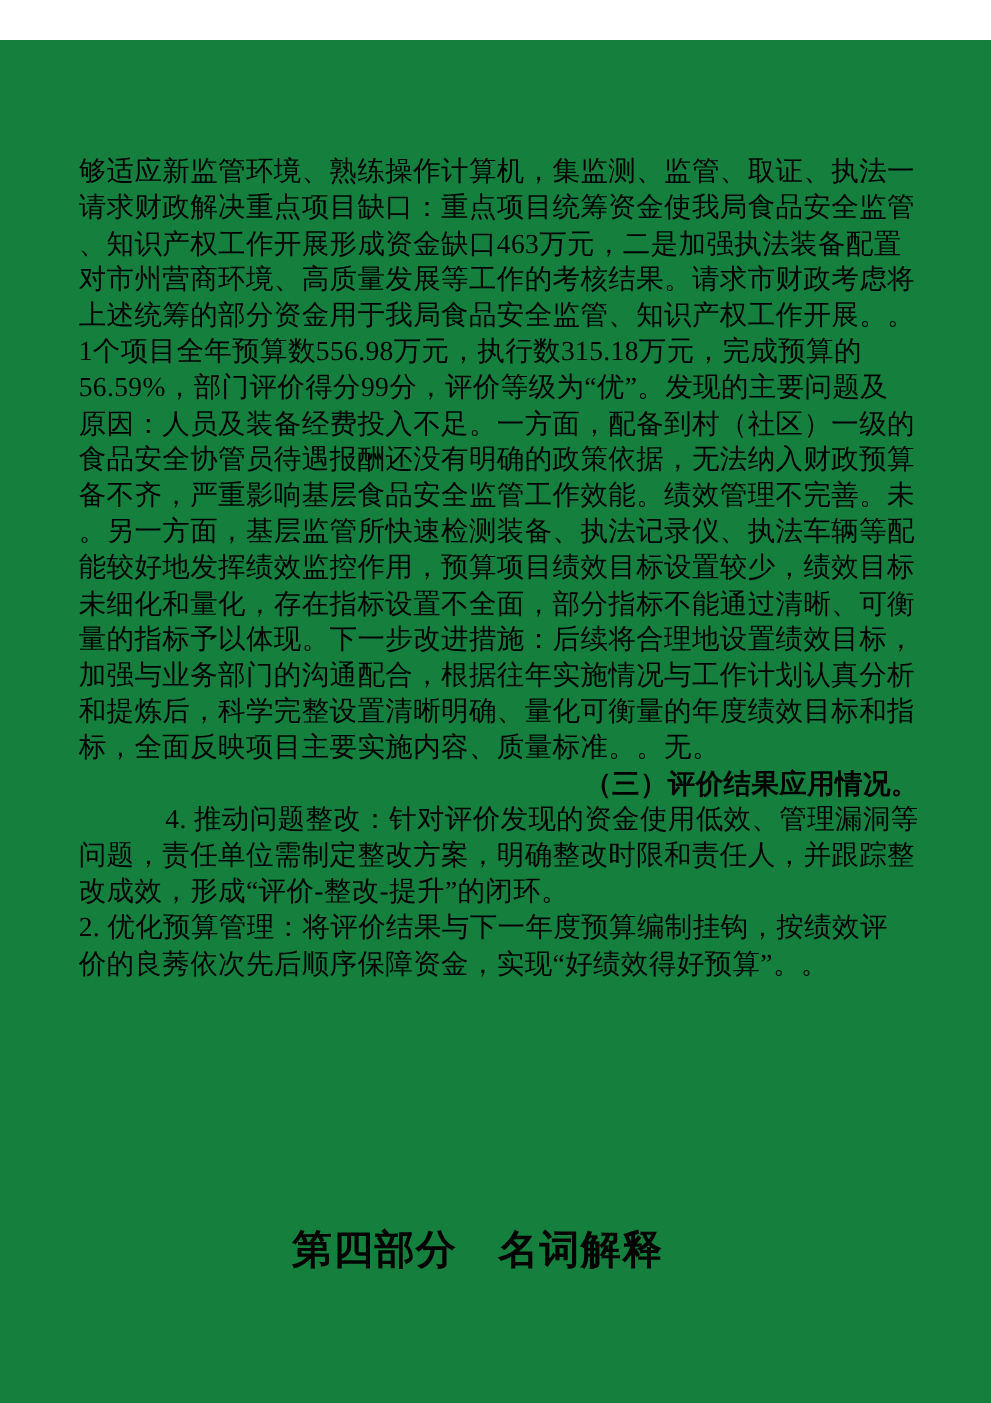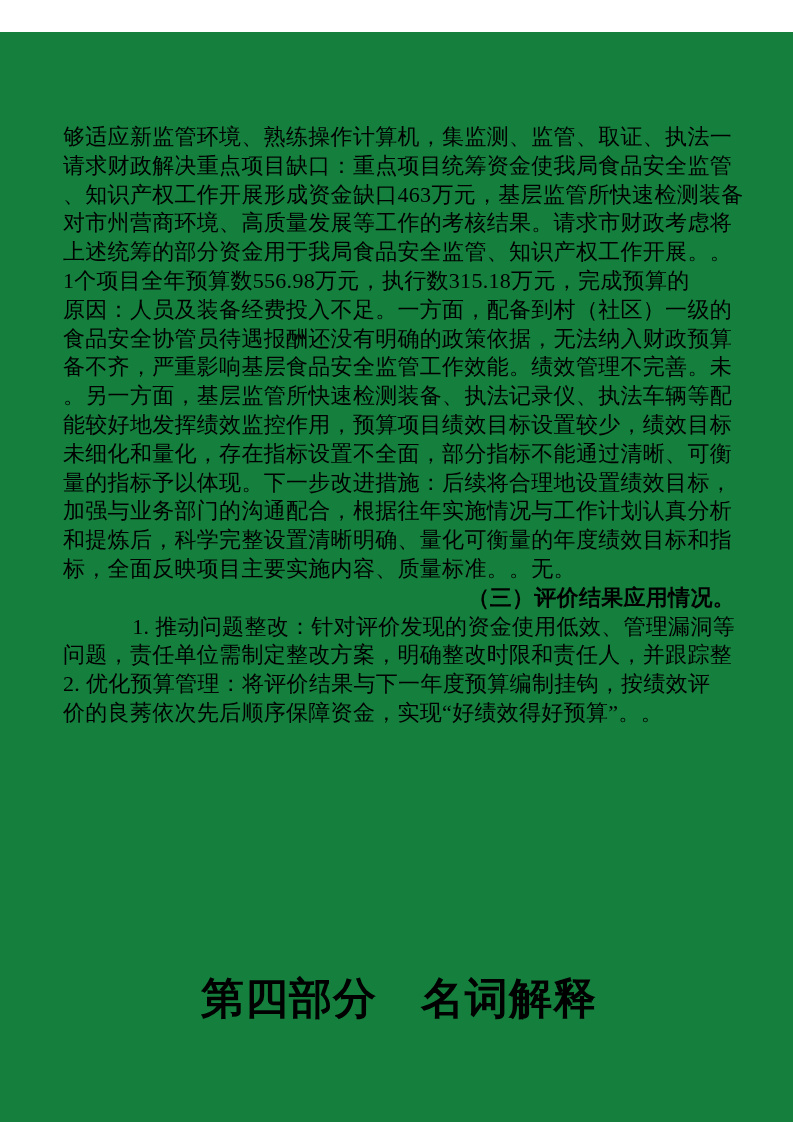--- a/index.html
+++ b/index.html
@@ -33,57 +33,59 @@
   }
   .line.indent {
     padding-left: 45px;
     text-align: right;
   }
   .line.bold {
     font-weight: bold;
   }
   .section-heading {
     position: absolute;
-    left: 63px;
+    left: 46px;
     top: 944px;
     width: 672px;
     margin: 0;
-    font-size: 43px;
+    font-size: 32px;
     line-height: 46px;
     font-weight: bold;
     text-align: center;
     letter-spacing: 1px;
     color: #000000;
     font-family: "Liberation Serif", "DejaVu Serif", serif;
   }
 </style>
 </head>
 <body>
 
 <div class="page">
 
   <div class="body-text">
     <div class="line">够适应新监管环境、熟练操作计算机，集监测、监管、取证、执法一</div>
     <div class="line">请求财政解决重点项目缺口：重点项目统筹资金使我局食品安全监管</div>
-    <div class="line">、知识产权工作开展形成资金缺口463万元，基层监管所快速检测装备</div>
+    <div class="line">、知识产权工作开展形成资金缺口463万元，二是加强执法装备配置</div>
     <div class="line">对市州营商环境、高质量发展等工作的考核结果。请求市财政考虑将</div>
     <div class="line">上述统筹的部分资金用于我局食品安全监管、知识产权工作开展。。</div>
     <div class="line">1个项目全年预算数556.98万元，执行数315.18万元，完成预算的</div>
+    <div class="line">56.59%，部门评价得分99分，评价等级为“优”。发现的主要问题及</div>
     <div class="line">原因：人员及装备经费投入不足。一方面，配备到村（社区）一级的</div>
     <div class="line">食品安全协管员待遇报酬还没有明确的政策依据，无法纳入财政预算</div>
     <div class="line">备不齐，严重影响基层食品安全监管工作效能。绩效管理不完善。未</div>
     <div class="line">。另一方面，基层监管所快速检测装备、执法记录仪、执法车辆等配</div>
     <div class="line">能较好地发挥绩效监控作用，预算项目绩效目标设置较少，绩效目标</div>
     <div class="line">未细化和量化，存在指标设置不全面，部分指标不能通过清晰、可衡</div>
     <div class="line">量的指标予以体现。下一步改进措施：后续将合理地设置绩效目标，</div>
     <div class="line">加强与业务部门的沟通配合，根据往年实施情况与工作计划认真分析</div>
     <div class="line">和提炼后，科学完整设置清晰明确、量化可衡量的年度绩效目标和指</div>
     <div class="line">标，全面反映项目主要实施内容、质量标准。。无。</div>
     <div class="line indent bold">（三）评价结果应用情况。</div>
-    <div class="line indent">1. 推动问题整改：针对评价发现的资金使用低效、管理漏洞等</div>
+    <div class="line indent">4. 推动问题整改：针对评价发现的资金使用低效、管理漏洞等</div>
     <div class="line">问题，责任单位需制定整改方案，明确整改时限和责任人，并跟踪整</div>
+    <div class="line">改成效，形成“评价-整改-提升”的闭环。</div>
     <div class="line">2. 优化预算管理：将评价结果与下一年度预算编制挂钩，按绩效评</div>
     <div class="line">价的良莠依次先后顺序保障资金，实现“好绩效得好预算”。。</div>
   </div>
 
   <h1 class="section-heading">第四部分　名词解释</h1>
 
 </div>
 
 </body></html>

